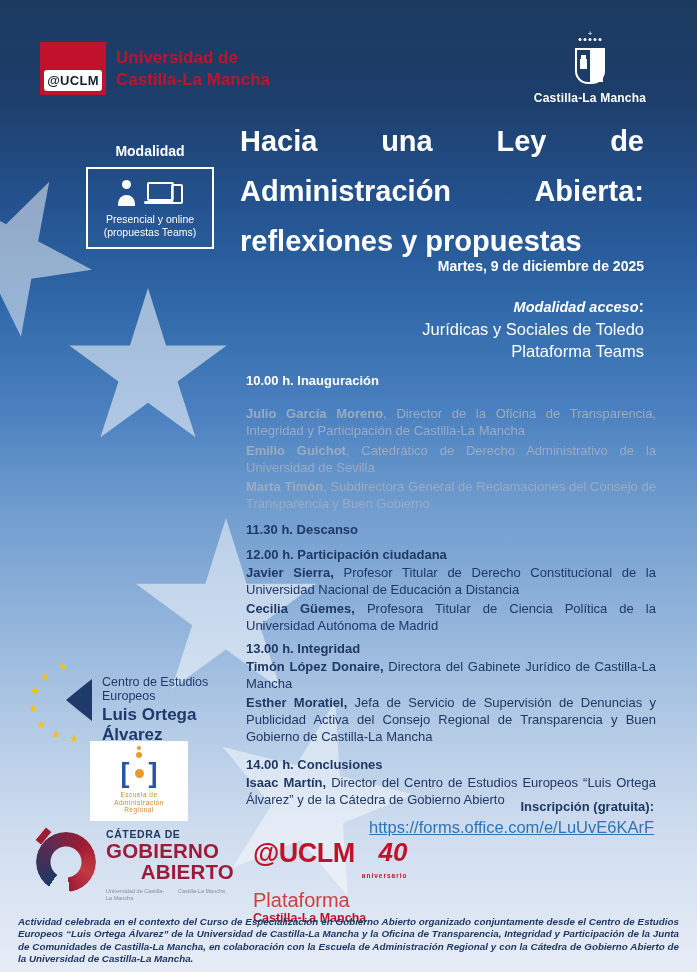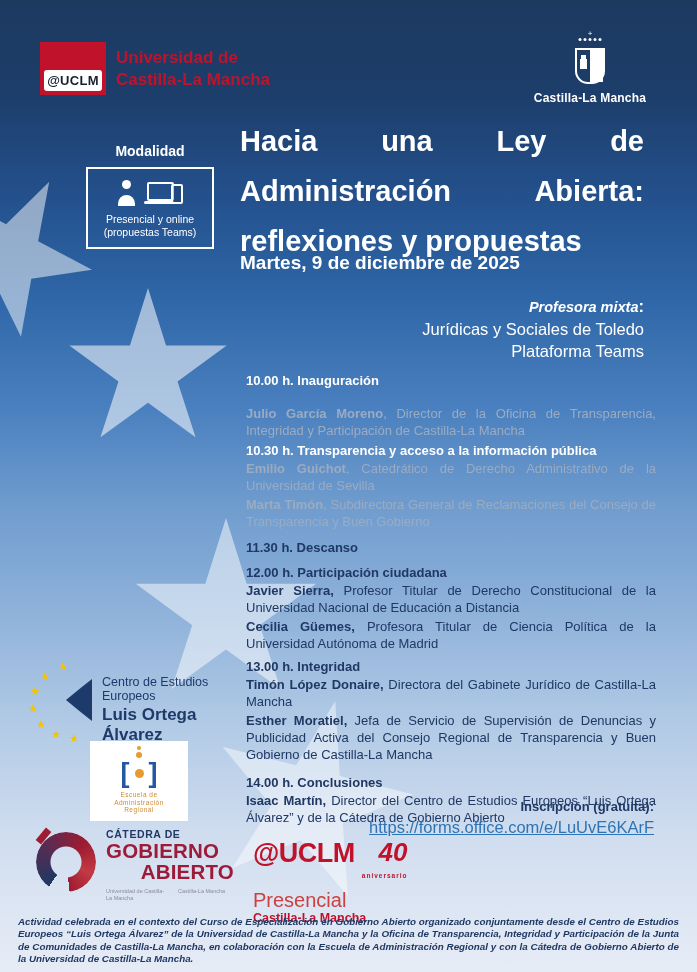--- a/index.html
+++ b/index.html
@@ -39,21 +39,21 @@
   .ic-person .head{position:absolute;left:5px;top:0;width:9px;height:9px;border-radius:50%;background:#fff;}
   .ic-person .torso{position:absolute;left:1px;bottom:0;width:17px;height:11px;border-radius:9px 9px 0 0;background:#fff;}
   .ic-laptop{position:relative;width:36px;height:26px;}
   .ic-laptop .screen{position:absolute;left:0;top:2px;width:23px;height:15px;border:2px solid #fff;border-radius:2px;}
   .ic-laptop .base{position:absolute;left:-3px;top:21px;width:30px;height:3px;background:#fff;border-radius:2px;}
   .ic-laptop .phone{position:absolute;right:0;top:4px;width:8px;height:16px;border:2px solid #fff;border-radius:2px;background:rgba(20,50,90,.25);}
   .m-lines{font-size:10.5px;line-height:13px;}
   
   .hero-title{position:absolute;left:240px;top:116px;width:404px;color:#fff;font-weight:bold;
     font-size:29px;line-height:50px;text-align:justify;}
-  .hero-date{position:absolute;left:240px;top:252px;width:404px;color:#fff;font-weight:bold;font-size:19px;}
+  .hero-date{position:absolute;left:240px;top:258px;width:404px;color:#fff;font-weight:bold;font-size:14px;text-align:right;}
   
   .venue{position:absolute;left:238px;top:295px;width:406px;color:#fff;text-align:right;font-size:16.5px;line-height:22px;}
   .venue .v-mode{font-size:14.5px;font-weight:bold;font-style:italic;}
   .venue .v-colon{font-style:normal;font-weight:bold;}
   
   .program{position:absolute;left:246px;top:372px;width:410px;font-size:13px;line-height:17px;}
   .p-heading{font-weight:bold;margin:0 0 1px;}
   .speaker{margin:0 0 2px;text-align:justify;}
   .s-name{font-weight:bold;}
   .p-section.tone-light .p-heading{color:#ffffff;}
@@ -172,32 +172,31 @@
         <div>Presencial y online</div>
         <div>(propuestas Teams)</div>
       </div>
     </div>
   </div>
 
   <div class="hero-title">Hacia una Ley de Administración Abierta: reflexiones y propuestas</div>
   <div class="hero-date">Martes, 9 de diciembre de 2025</div>
 
   <div class="venue">
-    <div><span class="v-mode">Profesora mixta</span><span class="v-colon">:</span></div>
+    <div><span class="v-mode">Modalidad acceso</span><span class="v-colon">:</span></div>
     <div>Jurídicas y Sociales de Toledo</div>
     <div>Plataforma Teams</div>
   </div>
 
   <div class="program">
       <div class="p-section tone-light">
         <div class="p-heading">10.00 h. Inauguración</div>
         <p class="speaker"><span class="s-name">Julio García Moreno</span><span>, Director de la Oficina de Transparencia, Integridad y Participación de Castilla-La Mancha</span></p>
       </div>
       <div class="p-section tone-light">
-        <div class="p-heading">10.30 h. Transparencia y acceso a la información pública</div>
         <p class="speaker"><span class="s-name">Emilio Guichot</span><span>, Catedrático de Derecho Administrativo de la Universidad de Sevilla</span></p>
         <p class="speaker"><span class="s-name">Marta Timón</span><span>, Subdirectora General de Reclamaciones del Consejo de Transparencia y Buen Gobierno</span></p>
       </div>
       <div class="p-section tone-dark">
         <div class="p-heading">11.30 h. Descanso</div>
       </div>
       <div class="p-section tone-dark">
         <div class="p-heading">12.00 h. Participación ciudadana</div>
         <p class="speaker"><span class="s-name">Javier Sierra,</span><span> Profesor Titular de Derecho Constitucional de la Universidad Nacional de Educación a Distancia</span></p>
         <p class="speaker"><span class="s-name">Cecilia Güemes,</span><span> Profesora Titular de Ciencia Política de la Universidad Autónoma de Madrid</span></p>
@@ -263,19 +262,19 @@
   <div class="cat-stem"></div>
 
   <div class="uclm40">
     <div class="u40-row">
       <div class="u40-main">@UCLM</div>
       <div class="u40-forty">
         <div>40</div>
         <div class="u40-anniv">aniversario</div>
       </div>
     </div>
-    <div class="u40-uni">Presencial</div>
+    <div class="u40-uni">Plataforma</div>
     <div class="u40-clm">Castilla-La Mancha</div>
   </div>
 
   <div class="fineprint">Actividad celebrada en el contexto del Curso de Especialización en Gobierno Abierto organizado conjuntamente desde el Centro de Estudios Europeos “Luis Ortega Álvarez” de la Universidad de Castilla-La Mancha y la Oficina de Transparencia, Integridad y Participación de la Junta de Comunidades de Castilla-La Mancha, en colaboración con la Escuela de Administración Regional y con la Cátedra de Gobierno Abierto de la Universidad de Castilla-La Mancha.</div>
 
 </div>
 
 </body></html>

